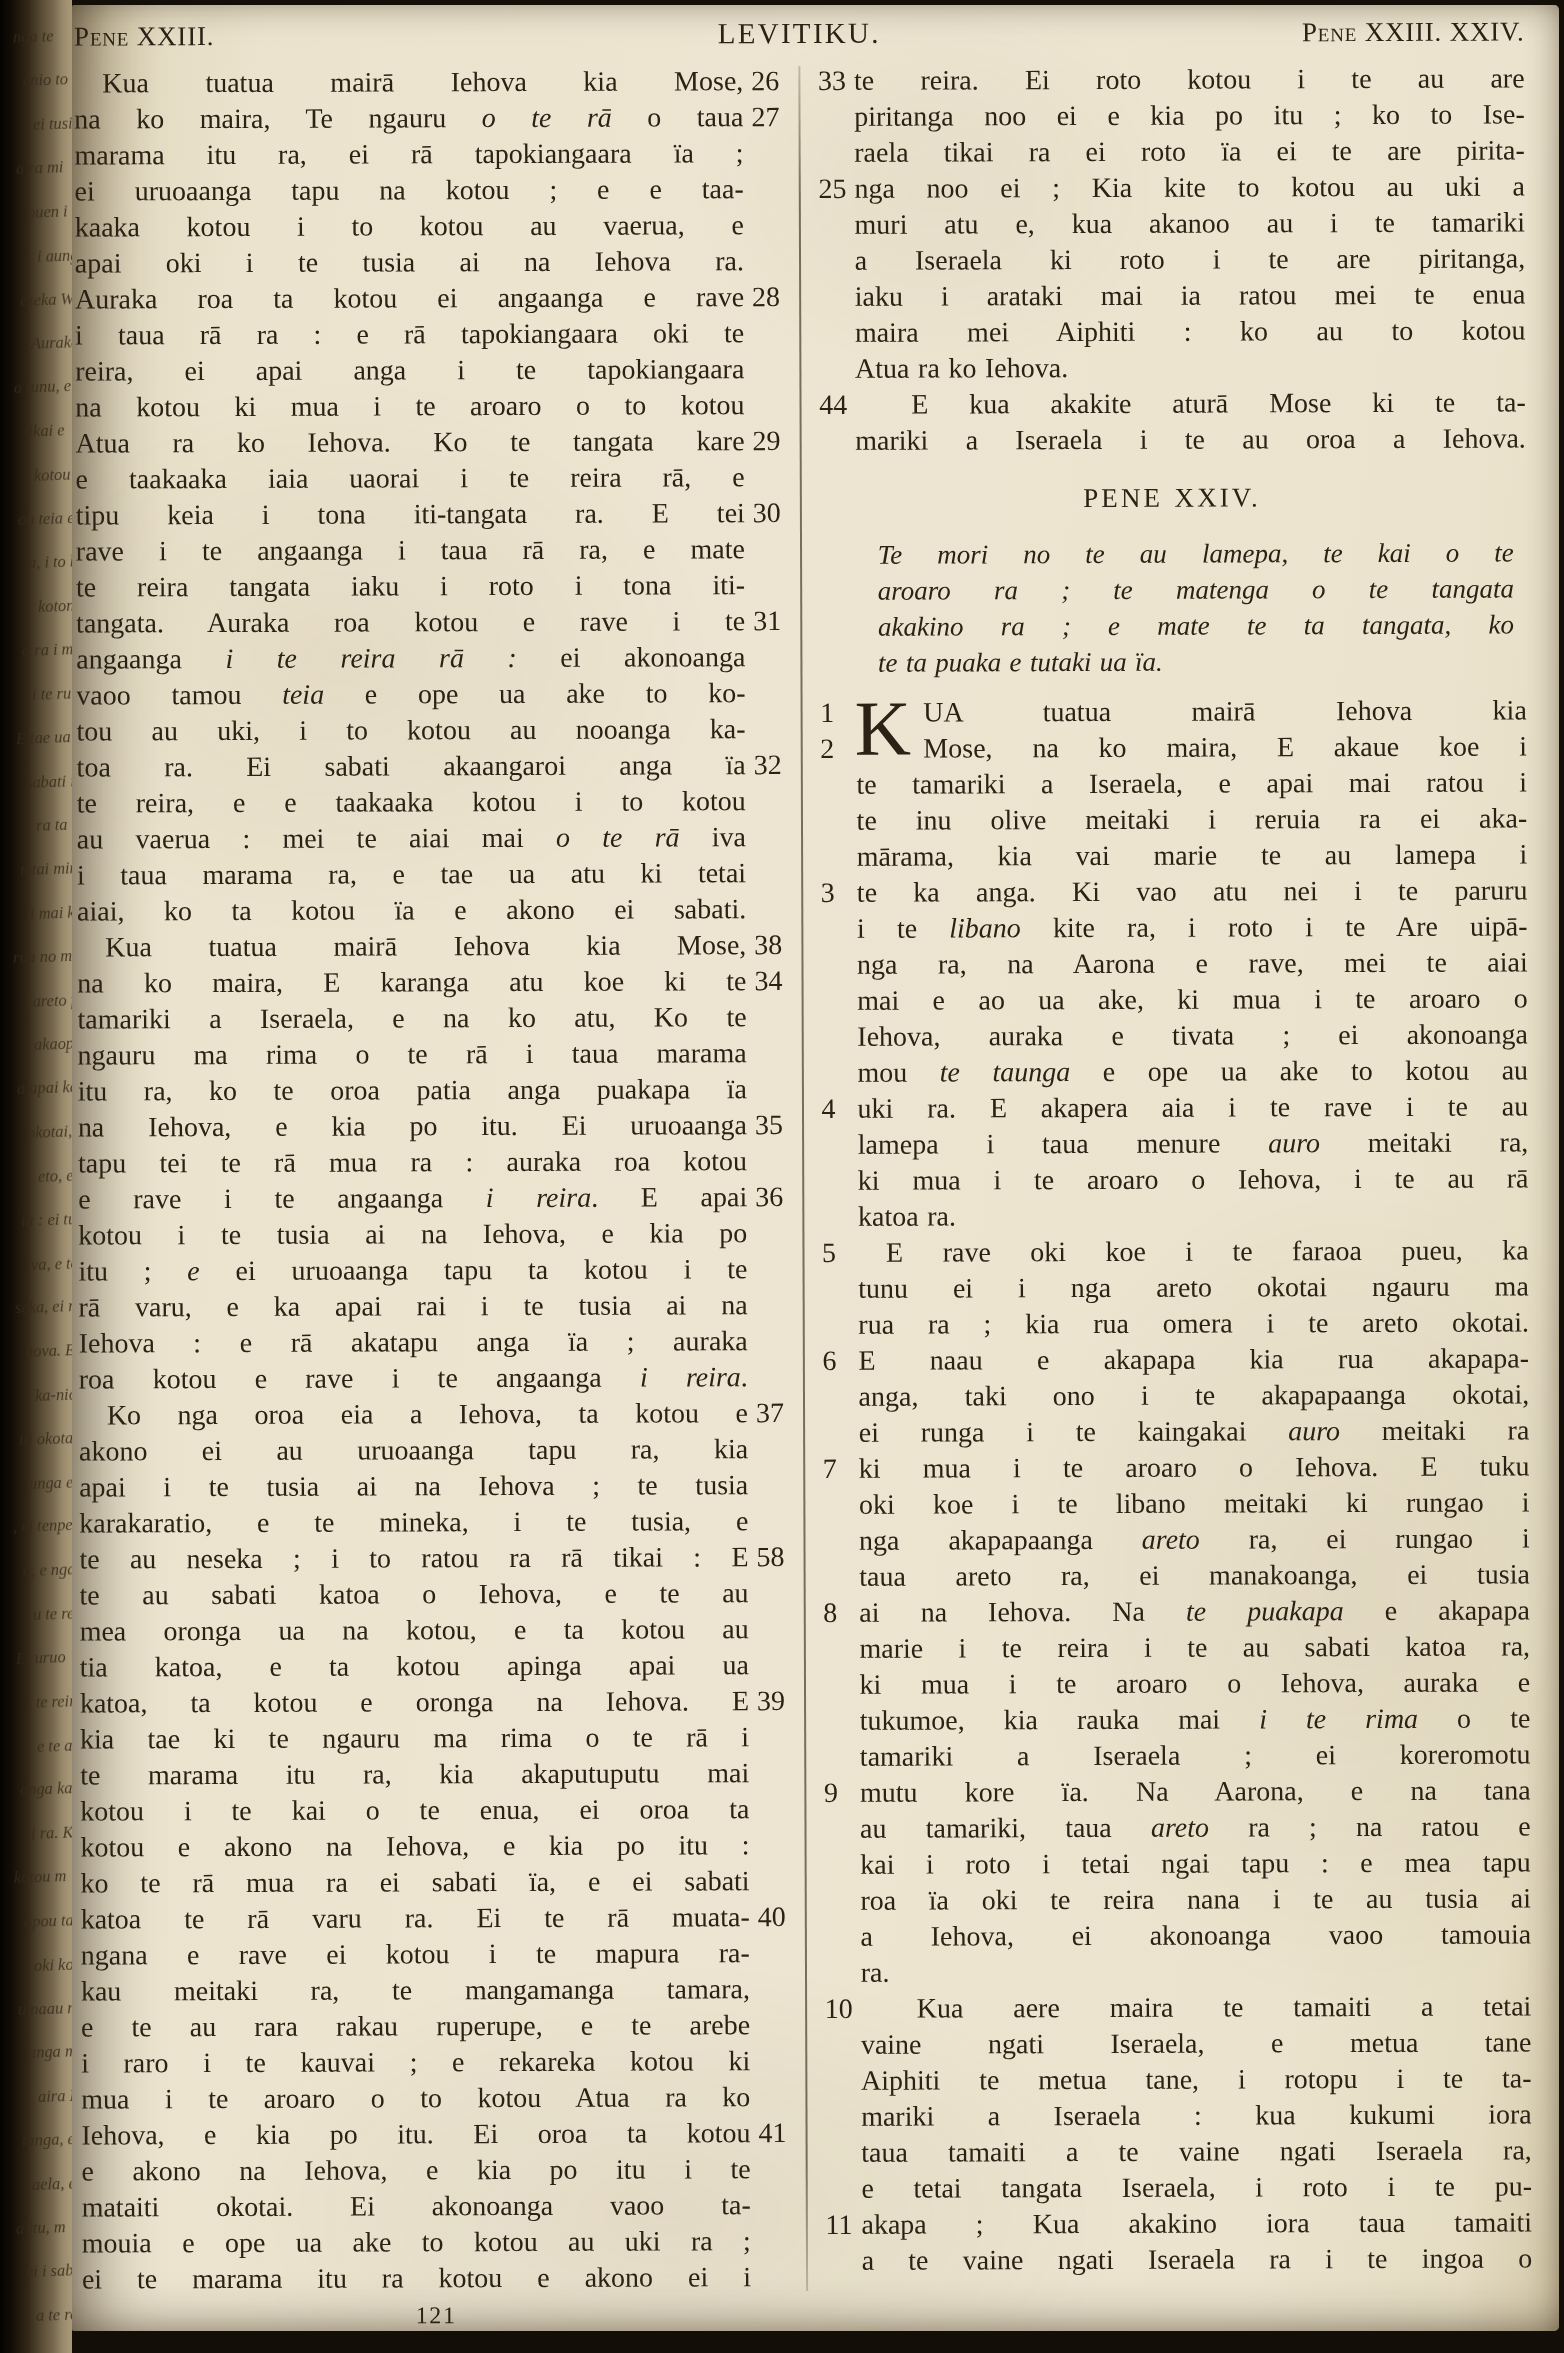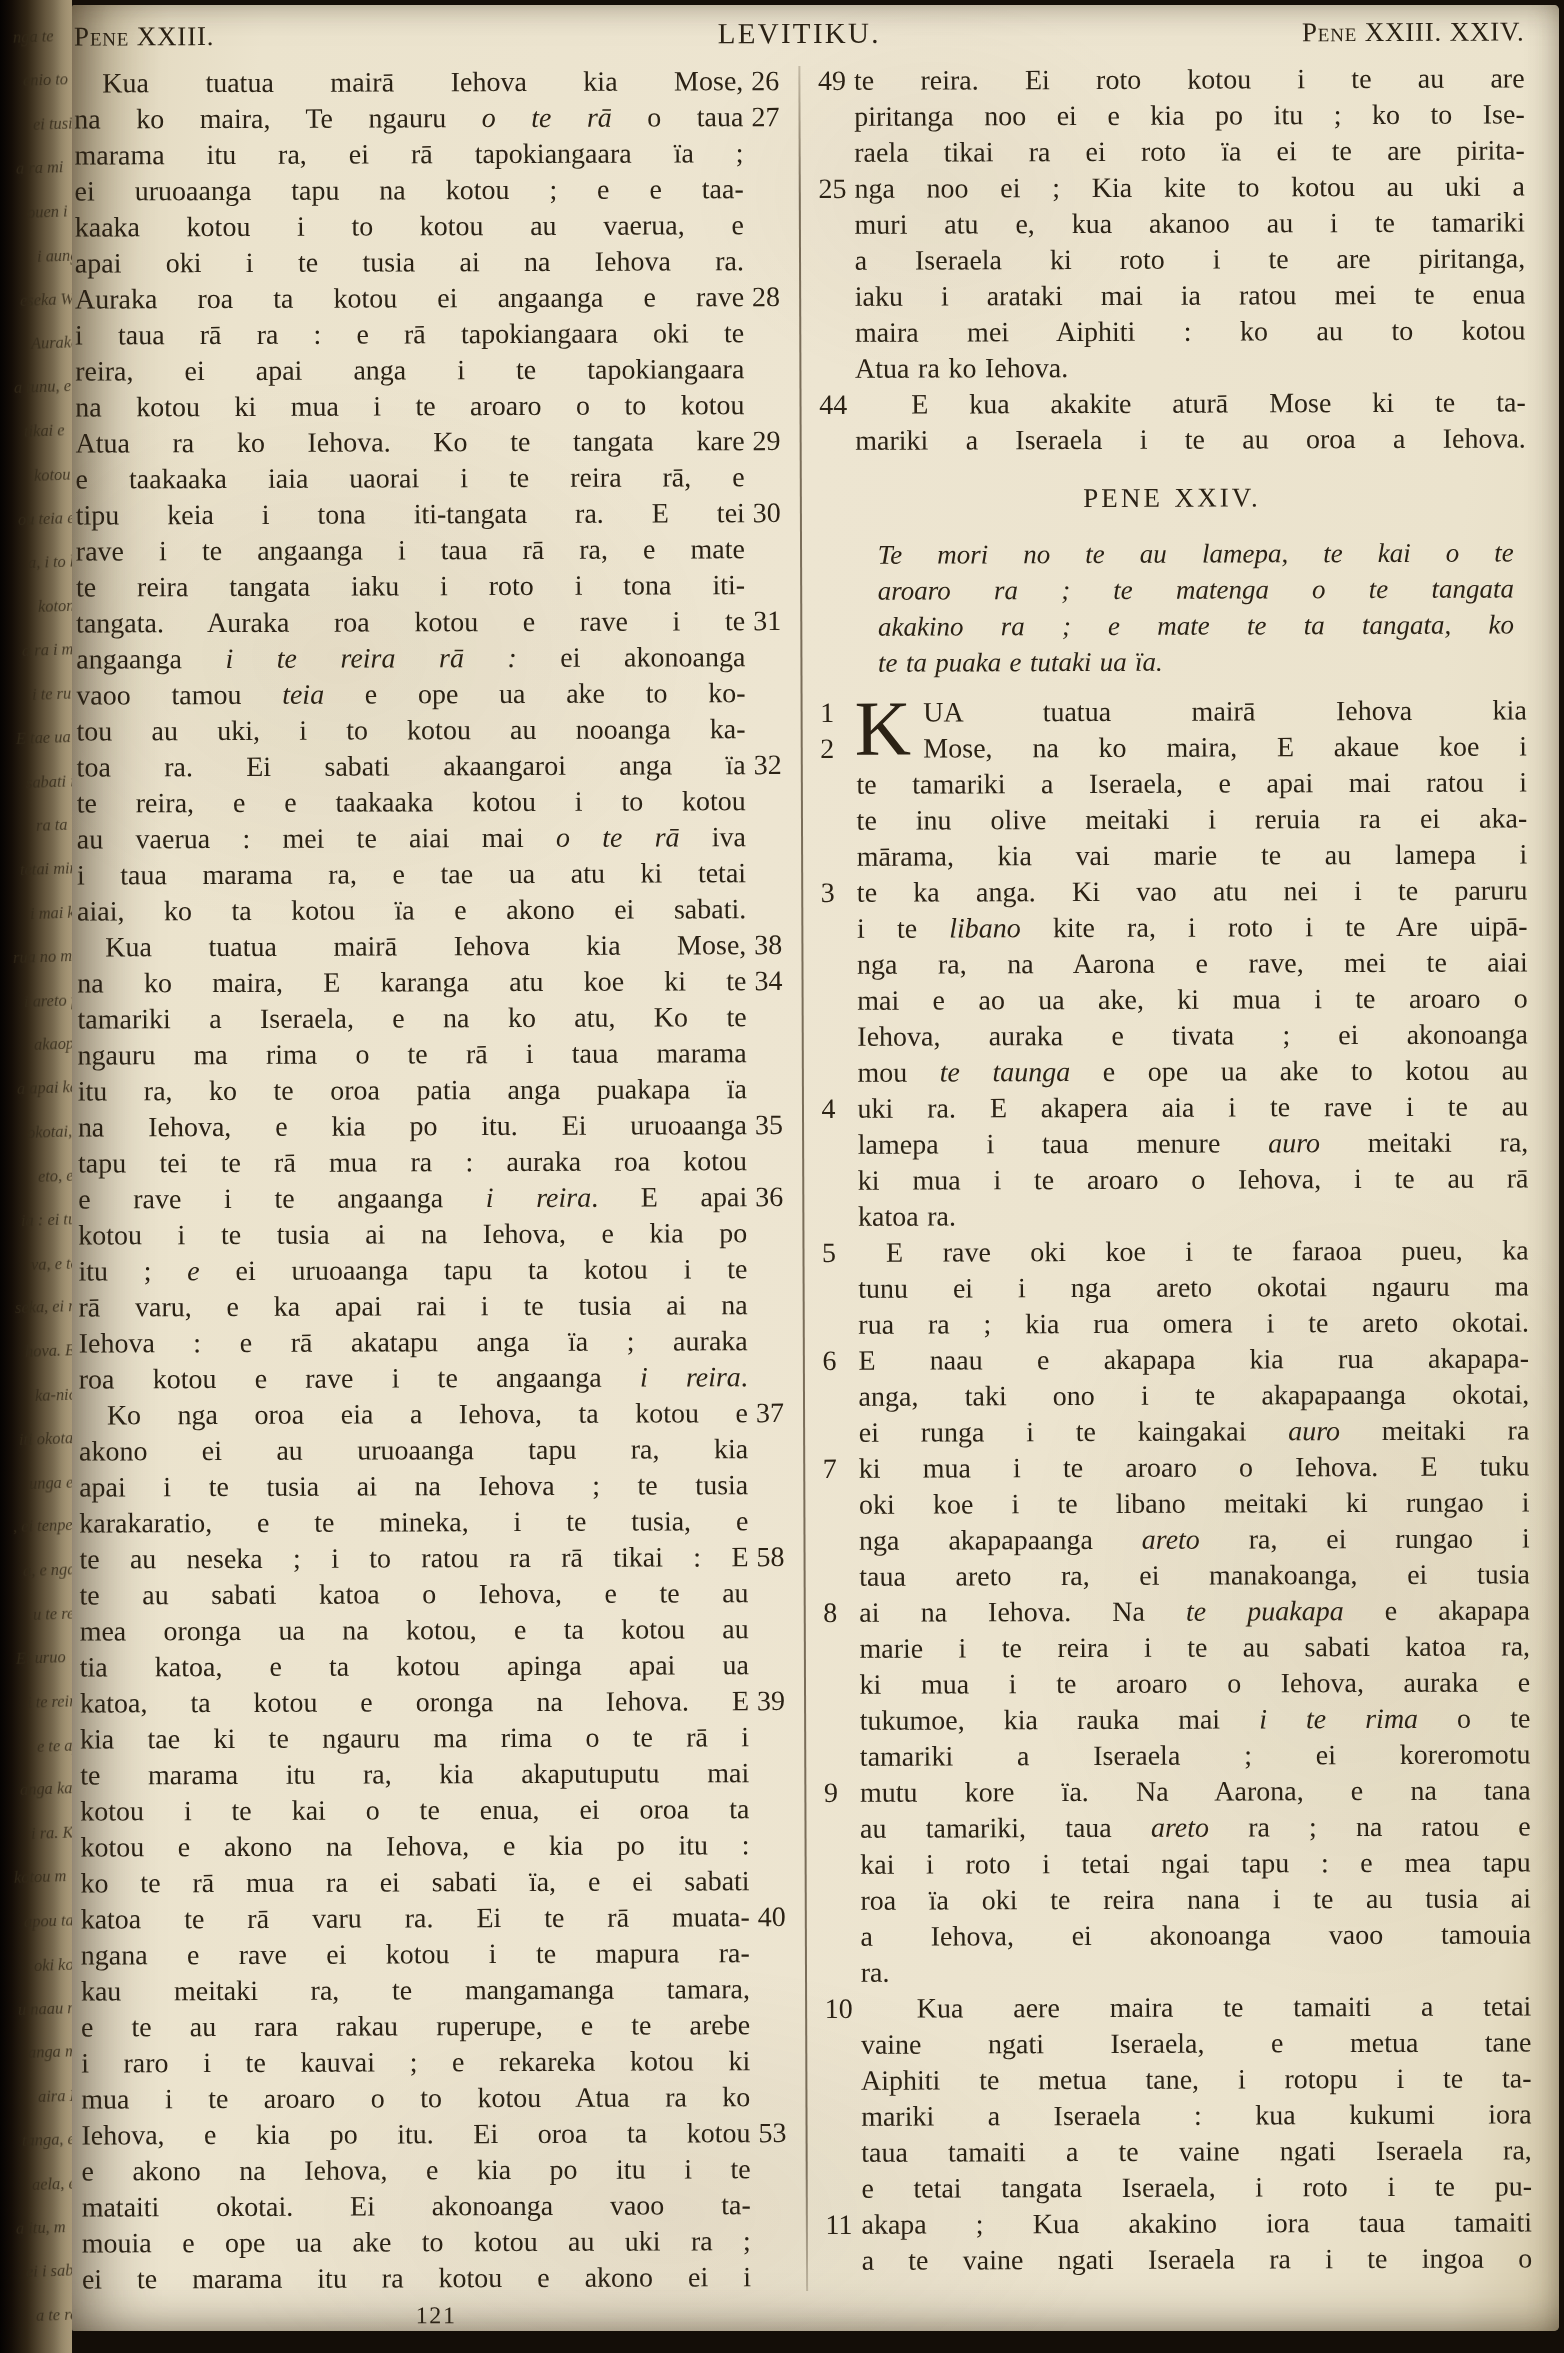--- a/index.html
+++ b/index.html
@@ -374,21 +374,21 @@
           <div class="line">
             <div class="lt j">i raro i te kauvai ; e rekareka kotou ki</div>
             <div class="num"></div>
           </div>
           <div class="line">
             <div class="lt j">mua i te aroaro o to kotou Atua ra ko</div>
             <div class="num"></div>
           </div>
           <div class="line">
             <div class="lt j">Iehova, e kia po itu. Ei oroa ta kotou</div>
-            <div class="num">53</div>
+            <div class="num">41</div>
           </div>
           <div class="line">
             <div class="lt j">e akono na Iehova, e kia po itu i te</div>
             <div class="num"></div>
           </div>
           <div class="line">
             <div class="lt j">mataiti okotai. Ei akonoanga vaoo ta-</div>
             <div class="num"></div>
           </div>
           <div class="line">
@@ -396,21 +396,21 @@
             <div class="num"></div>
           </div>
           <div class="line">
             <div class="lt j">ei te marama itu ra kotou e akono ei i</div>
             <div class="num"></div>
           </div>
         </div>
       <div class="vrule"></div>
       <div class="col right" id="right-col">
           <div class="line">
-            <div class="num">49</div>
+            <div class="num">33</div>
             <div class="lt j">te reira. Ei roto kotou i te au are</div>
           </div>
           <div class="line">
             <div class="num"></div>
             <div class="lt j">piritanga noo ei e kia po itu ; ko to Ise-</div>
           </div>
           <div class="line">
             <div class="num"></div>
             <div class="lt j">raela tikai ra ei roto ïa ei te are pirita-</div>
           </div>

